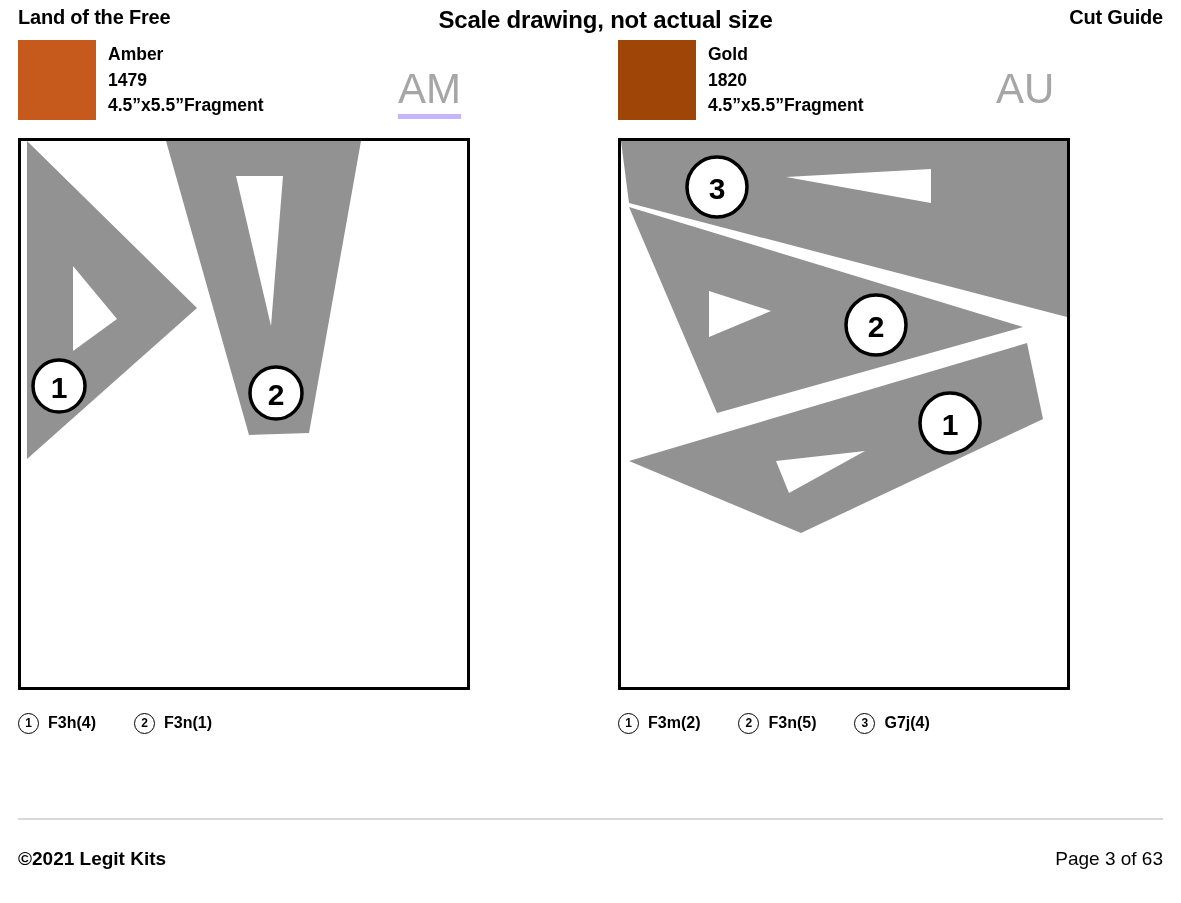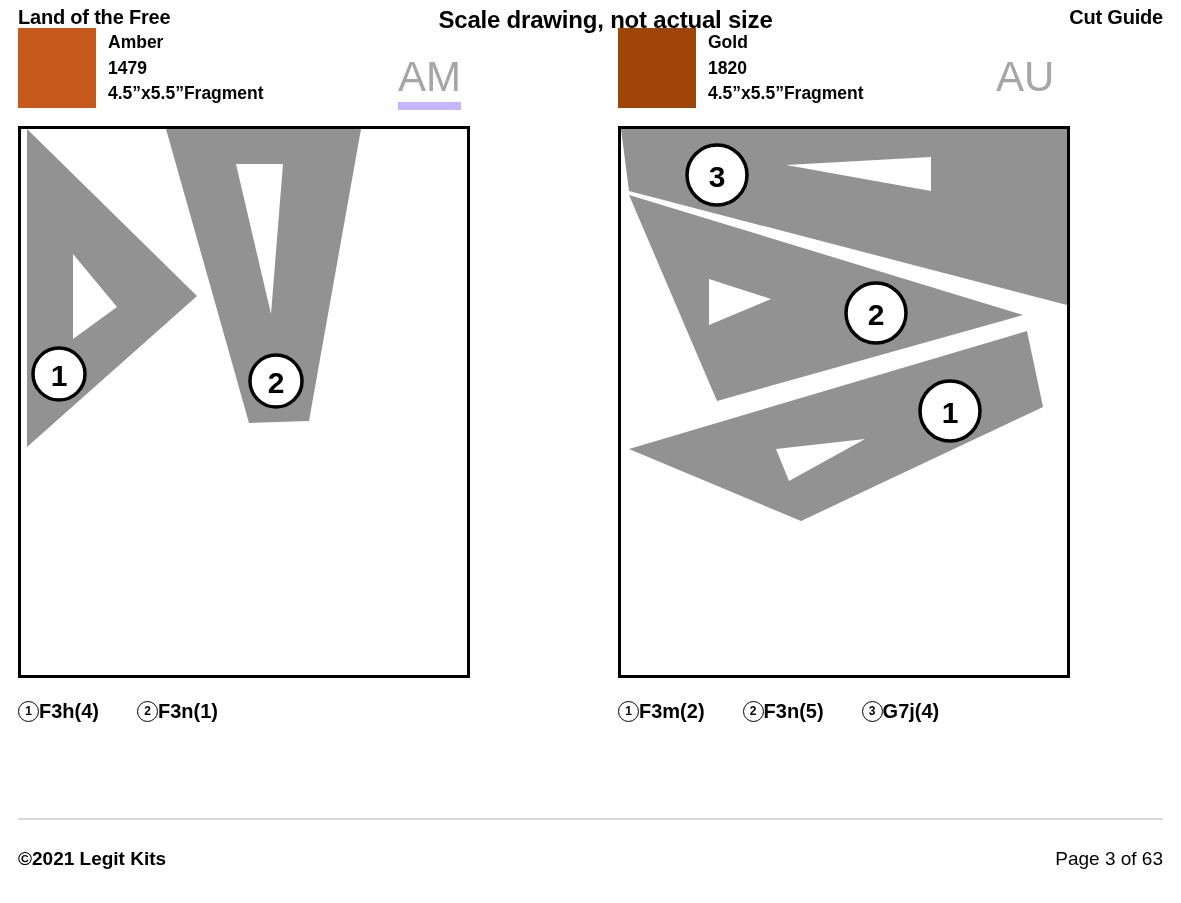--- a/index.html
+++ b/index.html
@@ -53,21 +53,21 @@
     top: 0;
     font-size: 20px;
     font-weight: bold;
     letter-spacing: -0.2px;
     margin-left: 40px;
   }
 
   
   .block {
     position: absolute;
-    top: 28px;
+    top: 40px;
     width: 460px;
     height: 700px;
   }
   #block-left { left: 18px; }
   #block-right { left: 618px; }
 
   .swatch {
     position: absolute;
     left: 0;
     top: 0;
@@ -88,21 +88,21 @@
     position: absolute;
     top: 26px;
     font-size: 42px;
     color: #a6a6a6;
     font-weight: normal;
     letter-spacing: 0px;
     line-height: 46px;
   }
   #code-left {
     left: 380px;
-    border-bottom: 8px solid #c4b5fd;
+    border-bottom: 5px solid #c4b5fd;
     padding-bottom: 2px;
   }
   #code-right {
     left: 378px;
   }
 
   .canvas {
     position: absolute;
     top: 98px;
     left: 0;
@@ -136,21 +136,22 @@
     border-radius: 50%;
     display: flex;
     align-items: center;
     justify-content: center;
     font-size: 12px;
     font-weight: bold;
     box-sizing: border-box;
     background: #fff;
   }
   .legend .ltext {
-    font-size: 20px;
+    margin-left: 9px;
+    font-size: 16px;
     font-weight: bold;
     white-space: nowrap;
   }
 
   
   .footer-rule {
     position: absolute;
     left: 18px;
     right: 18px;
     top: 818px;

